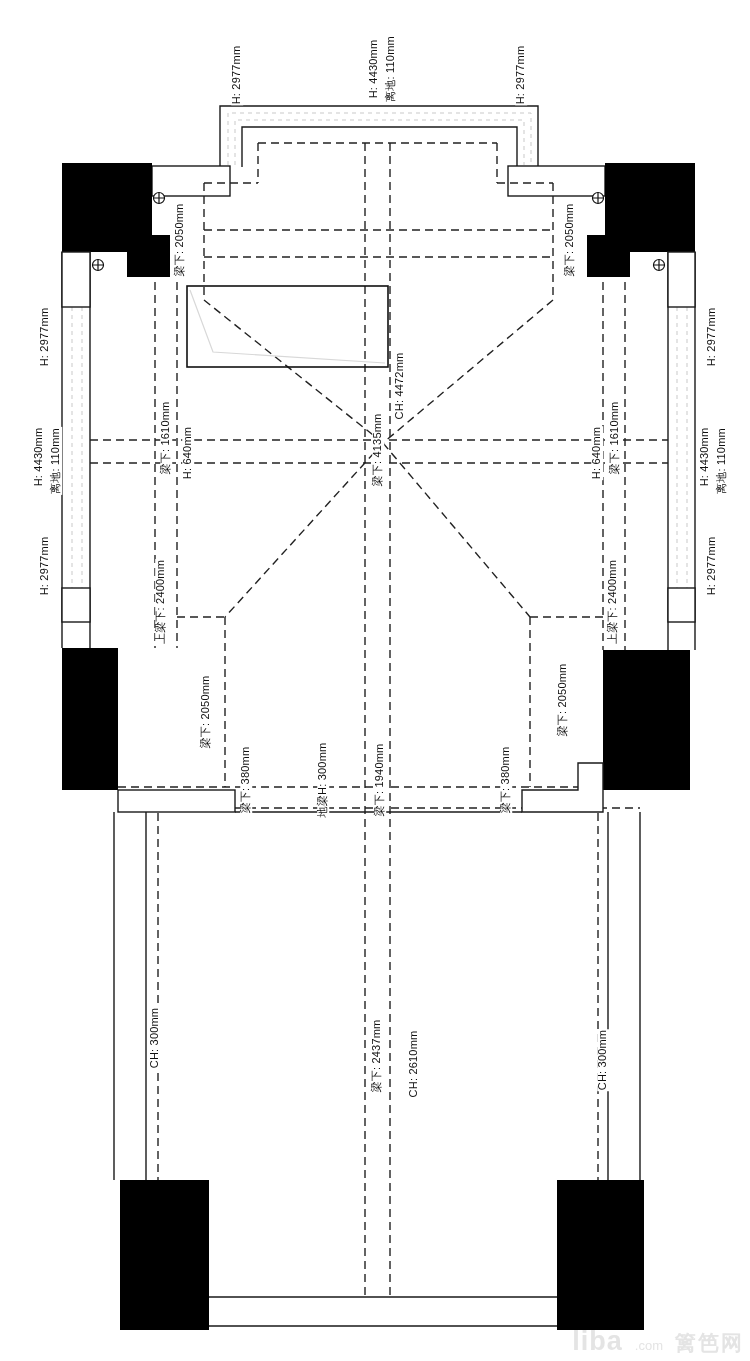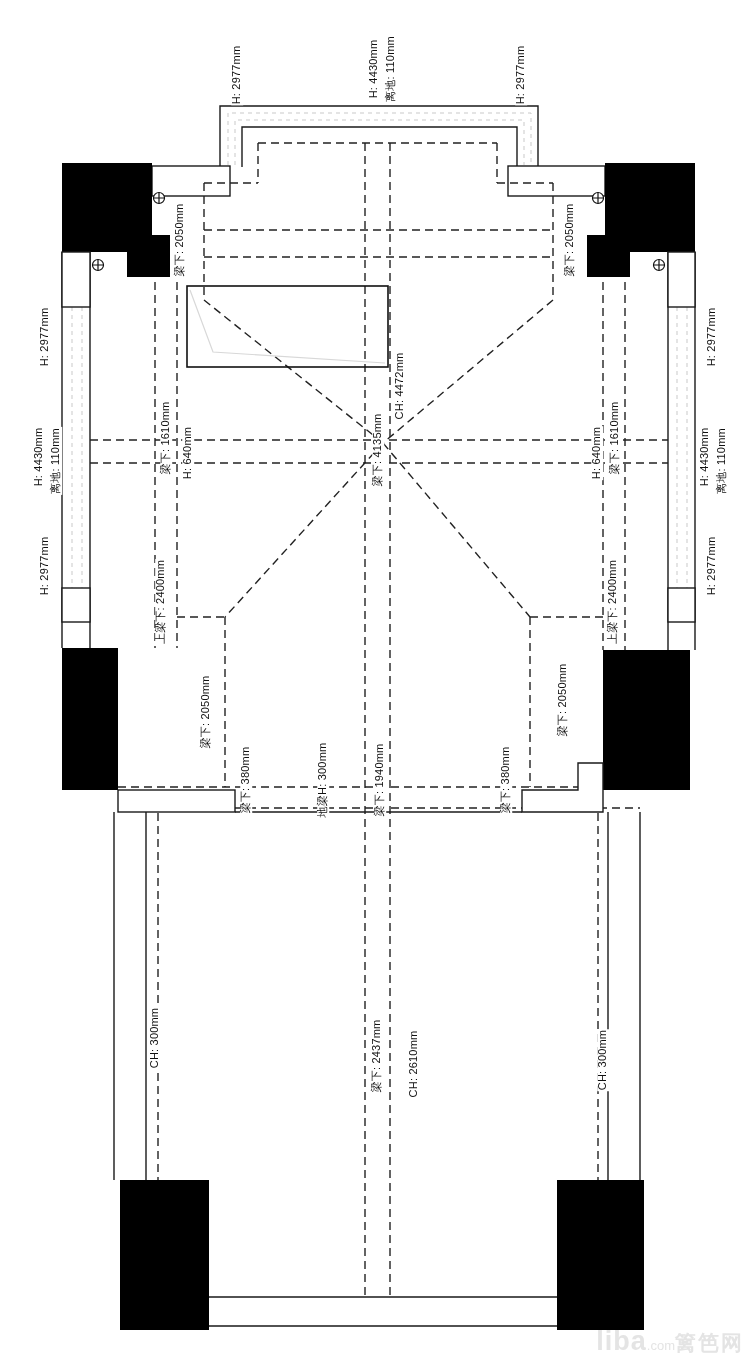--- a/index.html
+++ b/index.html
@@ -20,21 +20,21 @@
     line-height:1.05;
     color:#111;
     background:#ffffff;
     white-space:nowrap;
     padding:0 1px;
     letter-spacing:0.2px;
   }
   #watermark {
     position:absolute;
     right:6px; bottom:4px;
-    display:flex; align-items:baseline; gap:0;
+    display:flex; align-items:baseline; gap:12px;
     color:#e4e4e4;
     user-select:none;
   }
   #watermark .wm-liba { font-size:27px; font-weight:900; letter-spacing:1px; }
   #watermark .wm-com  { font-size:13px; font-weight:400; }
   #watermark .wm-cn   { font-size:21px; font-weight:700; letter-spacing:2px; }
 </style>
 </head>
 <body>
 

